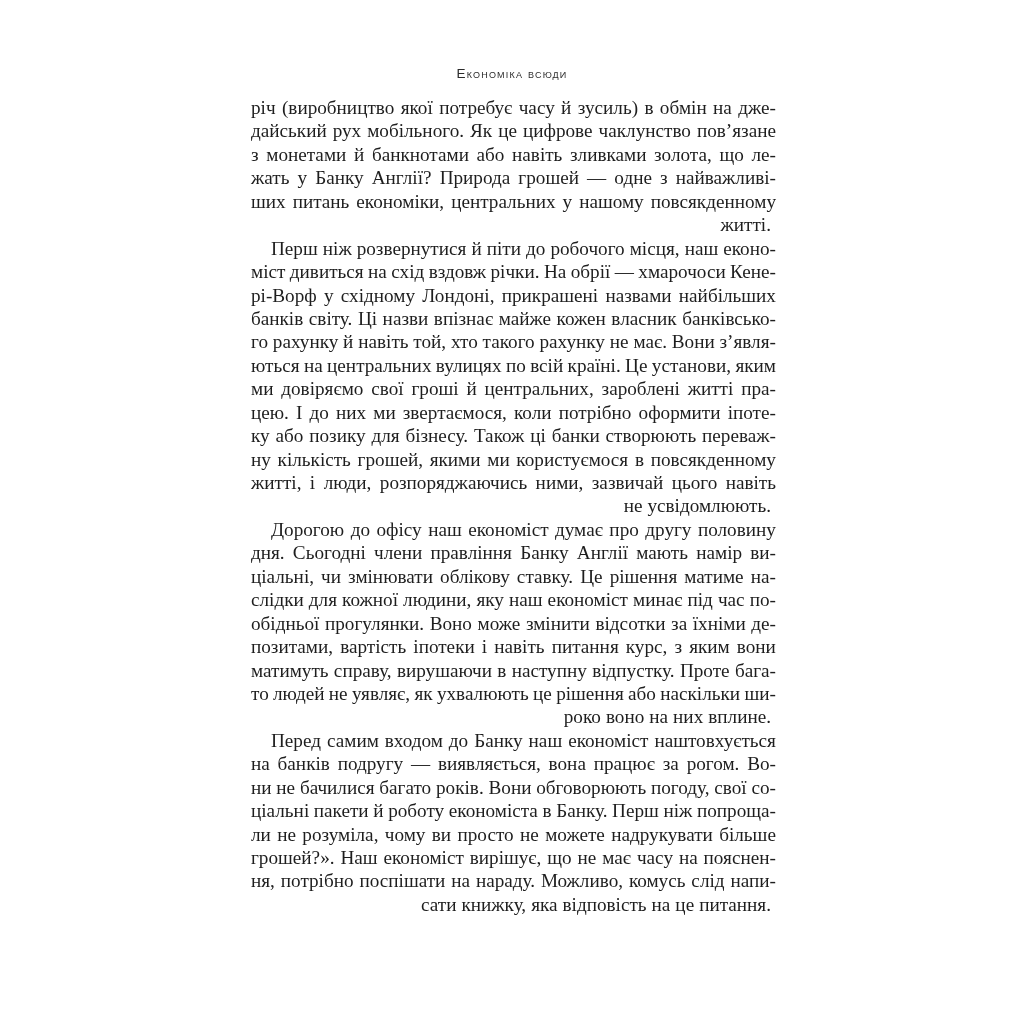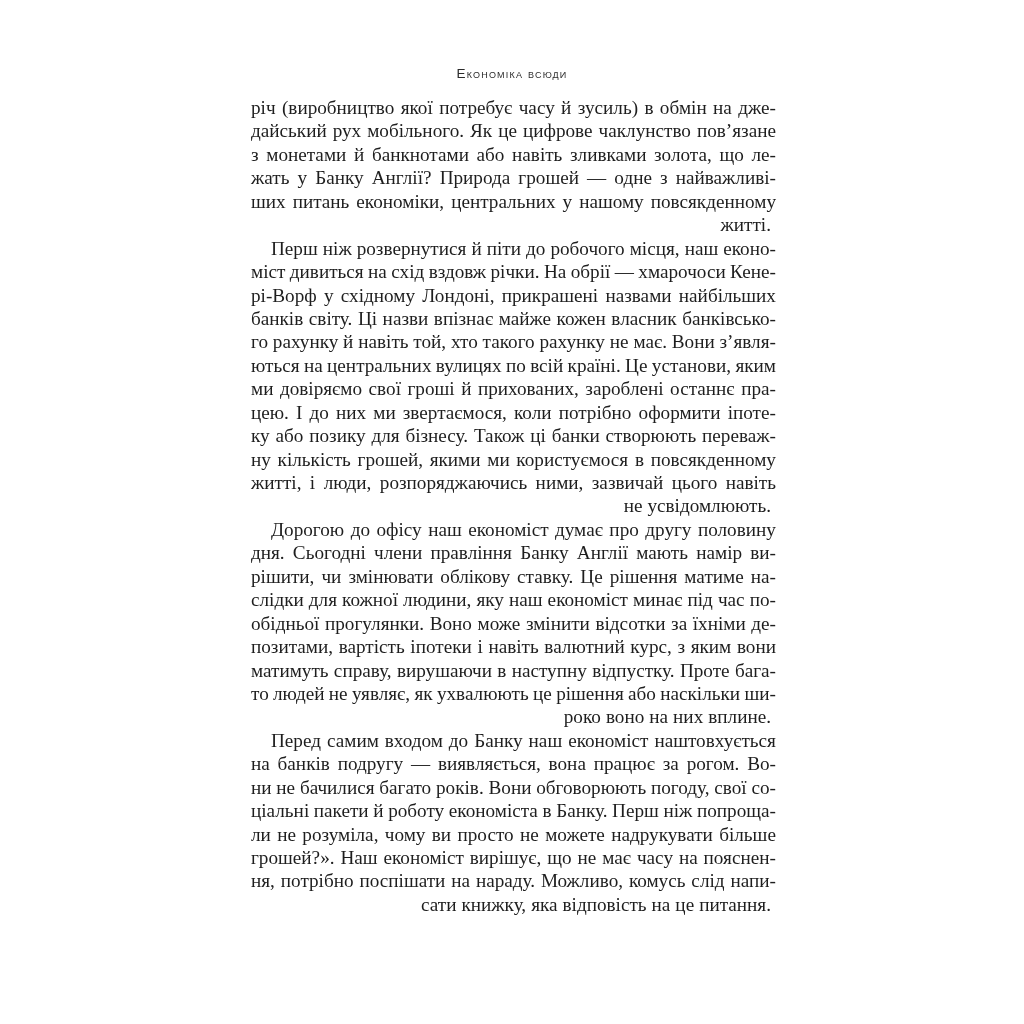--- a/index.html
+++ b/index.html
@@ -162,23 +162,23 @@
           <span class="w">Це</span>
           <span class="w">установи,</span>
           <span class="w">яким</span>
         </div>
         <div class="line">
           <span class="w">ми</span>
           <span class="w">довіряємо</span>
           <span class="w">свої</span>
           <span class="w">гроші</span>
           <span class="w">й</span>
-          <span class="w">прихованих,</span>
+          <span class="w">центральних,</span>
           <span class="w">зароблені</span>
-          <span class="w">останнє</span>
+          <span class="w">житті</span>
           <span class="w">пра-</span>
         </div>
         <div class="line">
           <span class="w">цею.</span>
           <span class="w">І</span>
           <span class="w">до</span>
           <span class="w">них</span>
           <span class="w">ми</span>
           <span class="w">звертаємося,</span>
           <span class="w">коли</span>
@@ -240,21 +240,21 @@
           <span class="w">Сьогодні</span>
           <span class="w">члени</span>
           <span class="w">правління</span>
           <span class="w">Банку</span>
           <span class="w">Англії</span>
           <span class="w">мають</span>
           <span class="w">намір</span>
           <span class="w">ви-</span>
         </div>
         <div class="line">
-          <span class="w">рішити,</span>
+          <span class="w">ціальні,</span>
           <span class="w">чи</span>
           <span class="w">змінювати</span>
           <span class="w">облікову</span>
           <span class="w">ставку.</span>
           <span class="w">Це</span>
           <span class="w">рішення</span>
           <span class="w">матиме</span>
           <span class="w">на-</span>
         </div>
         <div class="line">
@@ -280,21 +280,21 @@
           <span class="w">за</span>
           <span class="w">їхніми</span>
           <span class="w">де-</span>
         </div>
         <div class="line">
           <span class="w">позитами,</span>
           <span class="w">вартість</span>
           <span class="w">іпотеки</span>
           <span class="w">і</span>
           <span class="w">навіть</span>
-          <span class="w">валютний</span>
+          <span class="w">питання</span>
           <span class="w">курс,</span>
           <span class="w">з</span>
           <span class="w">яким</span>
           <span class="w">вони</span>
         </div>
         <div class="line">
           <span class="w">матимуть</span>
           <span class="w">справу,</span>
           <span class="w">вирушаючи</span>
           <span class="w">в</span>

